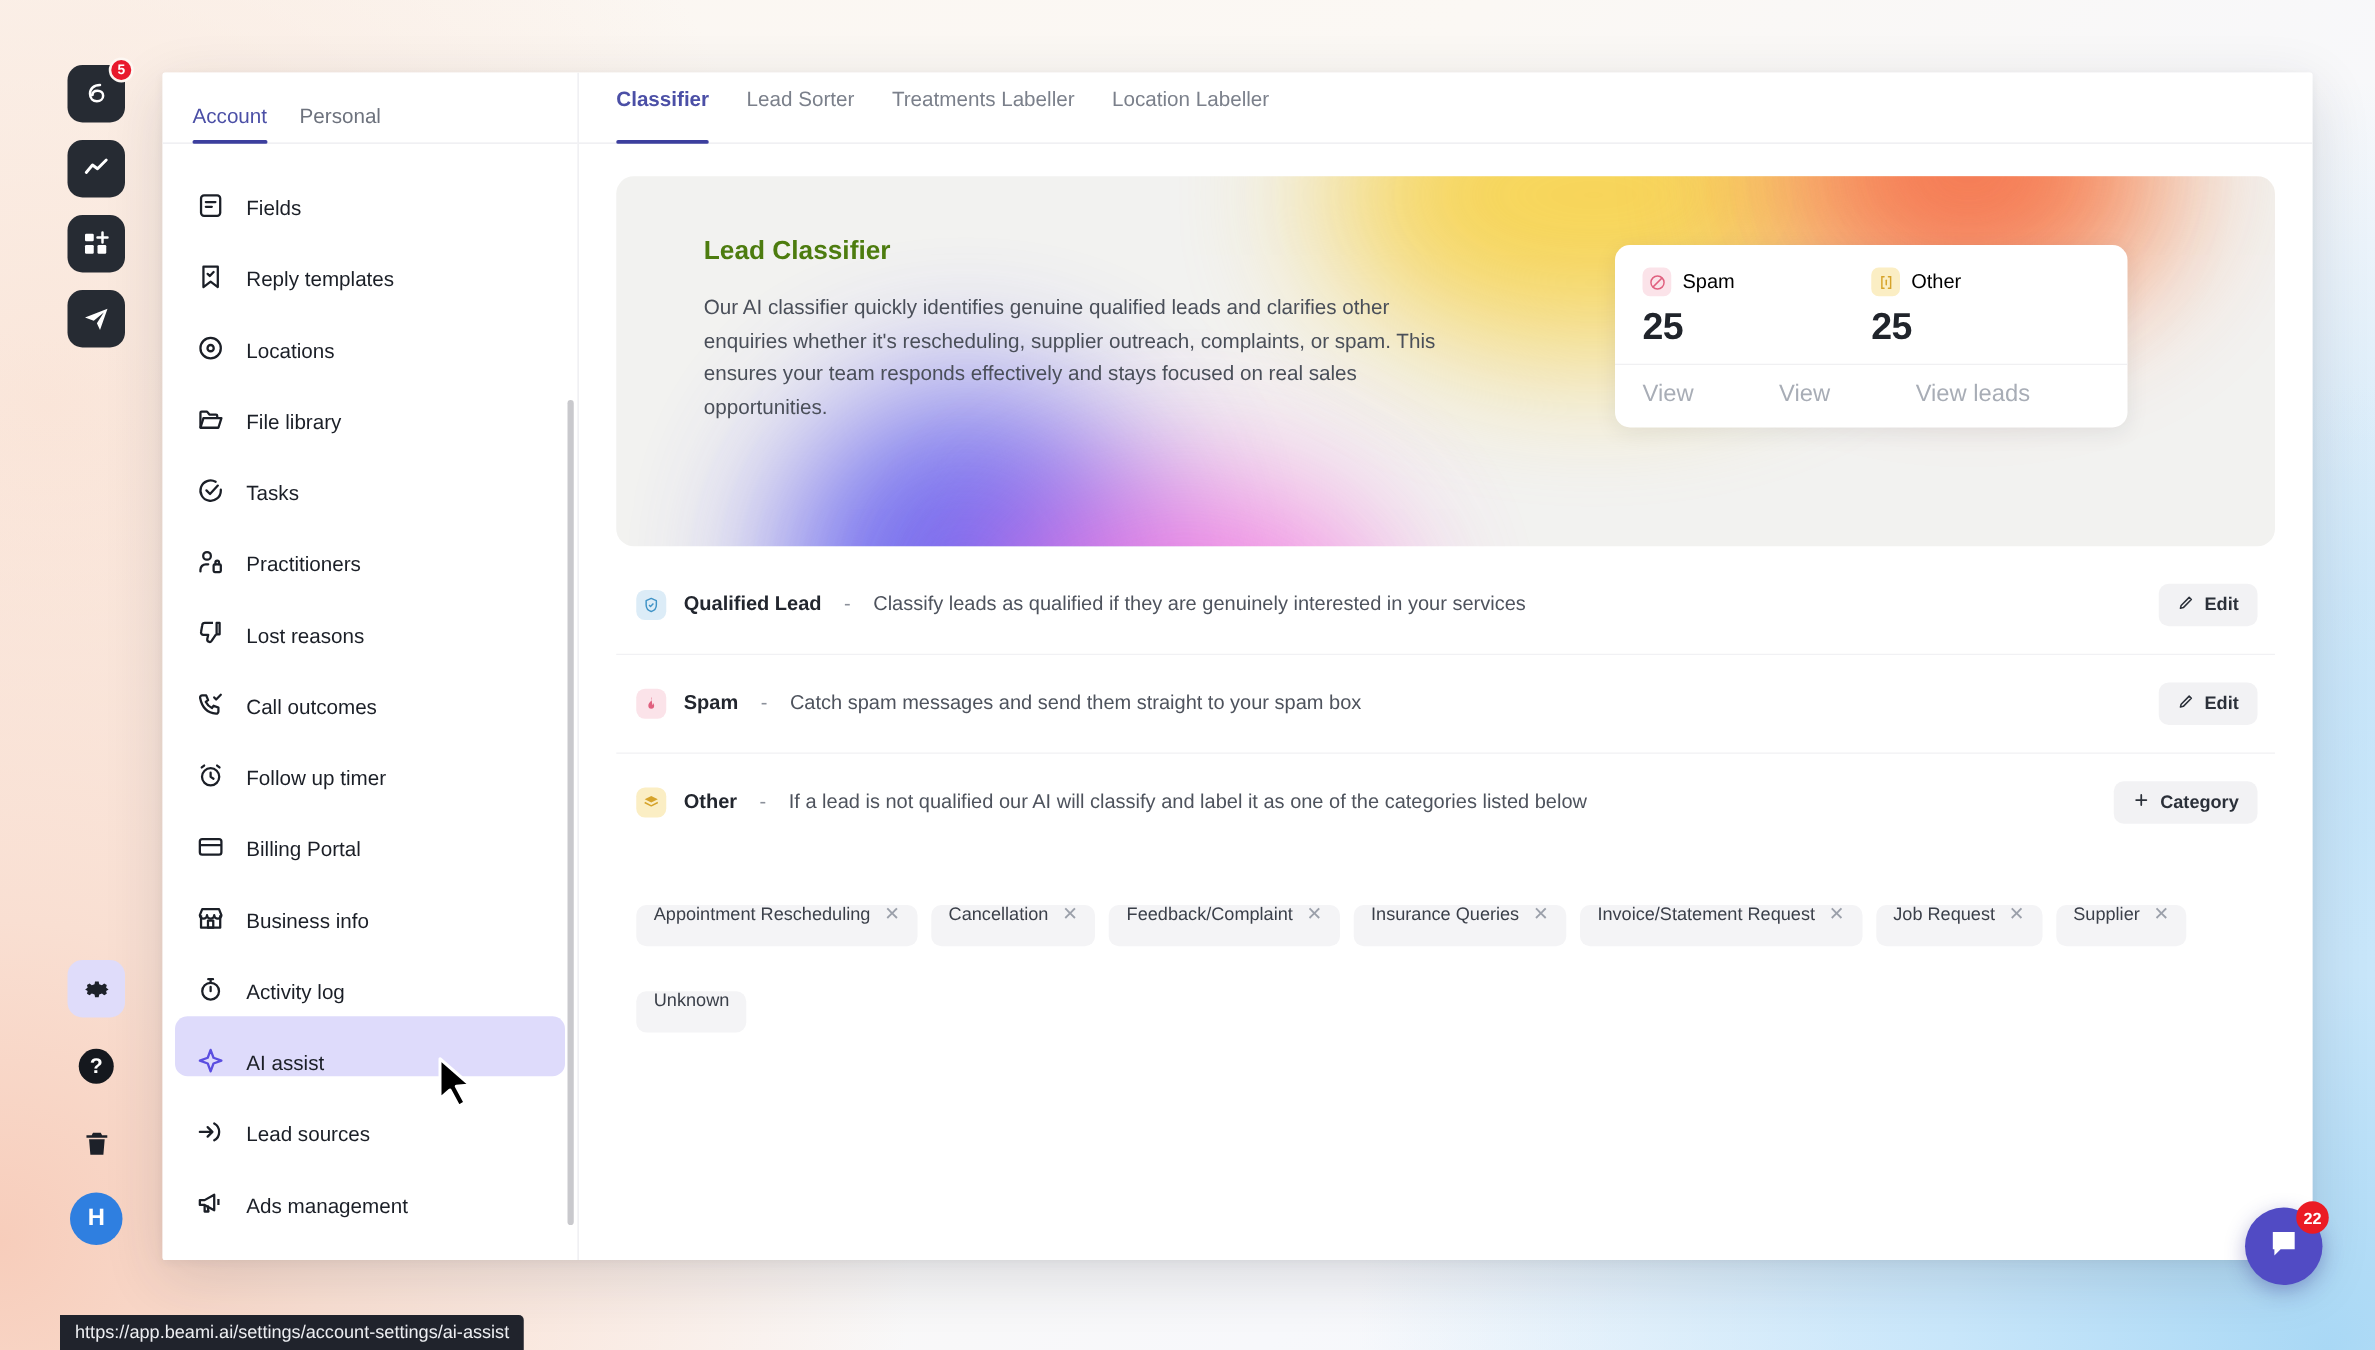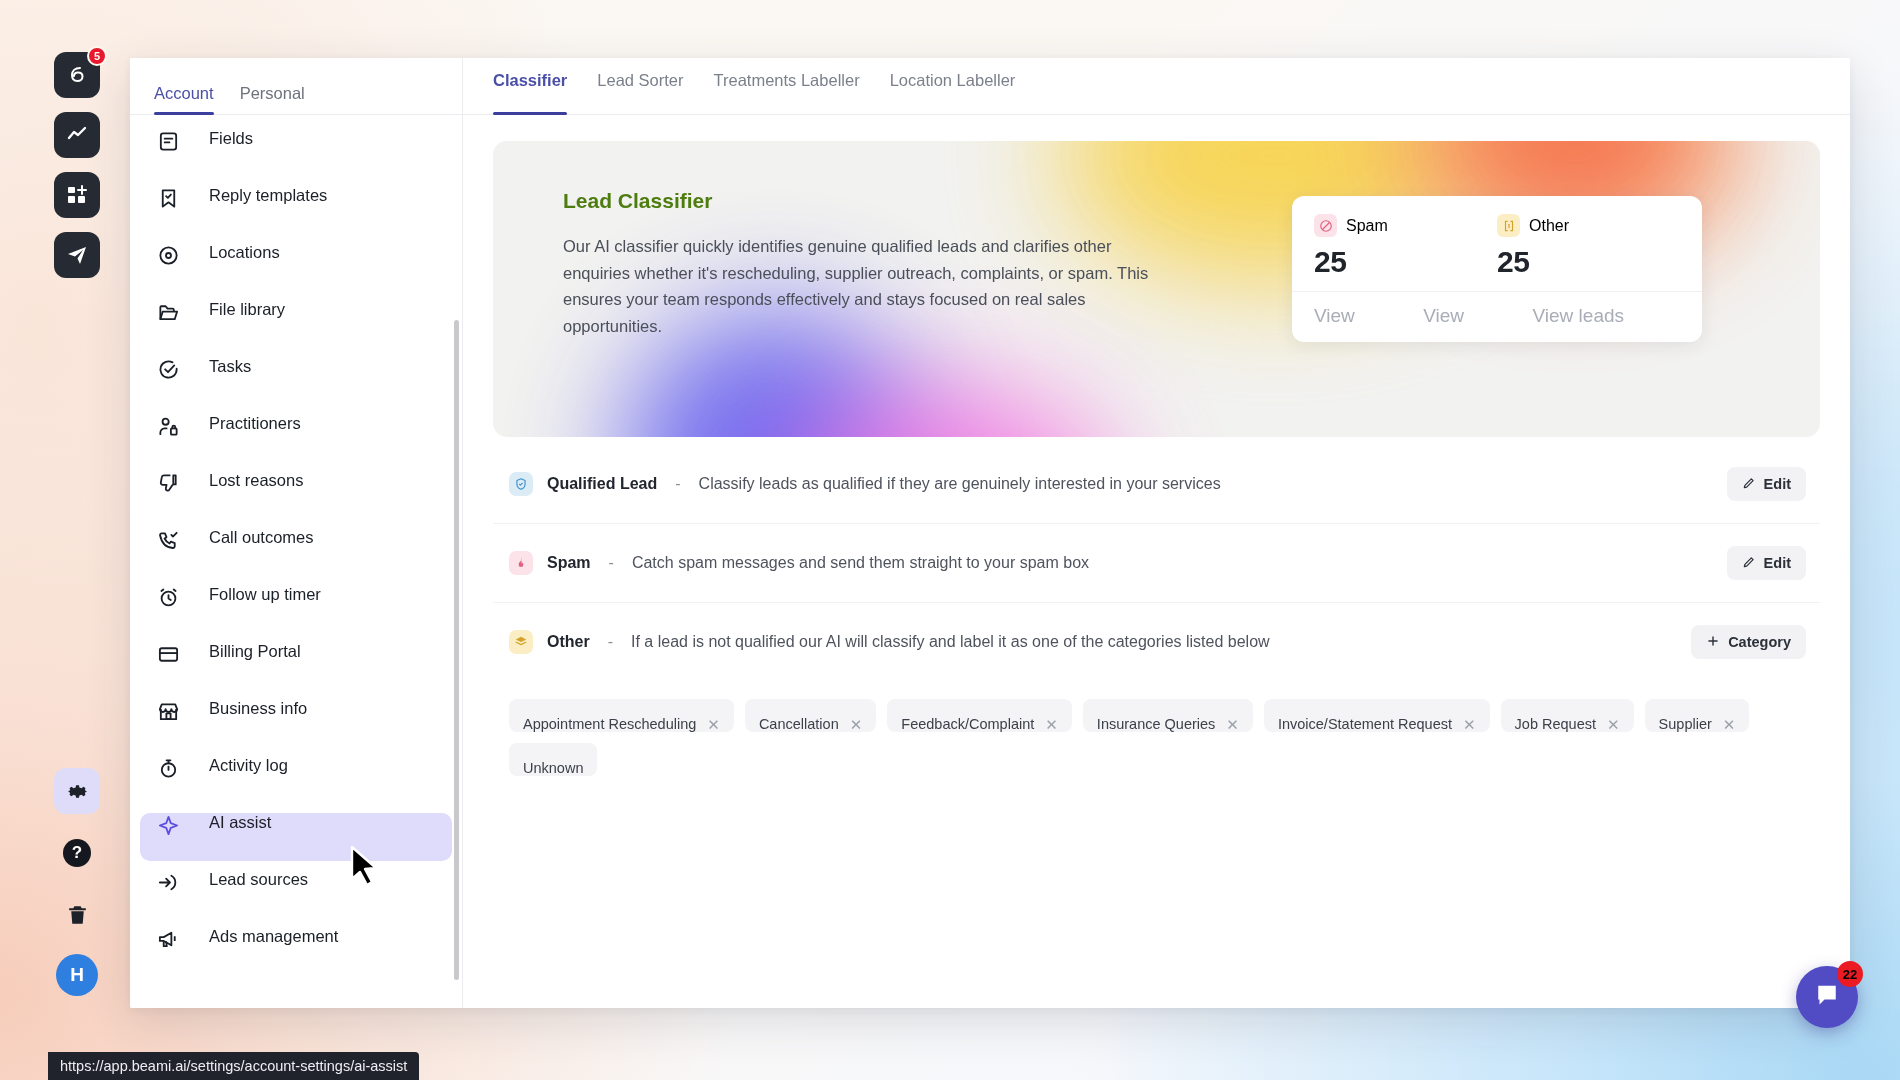--- a/index.html
+++ b/index.html
@@ -92,21 +92,21 @@
   .side-tab.active { color: #4b4fa6; font-weight: 500; }
   .side-tab.active::after {
     content: ""; position: absolute; left: 0; right: 0; bottom: -1px;
     height: 3px; background: #3c3f9e; border-radius: 2px;
   }
   .side-list {
     flex: 1; overflow: hidden; padding: 14px 10px 0 10px;
     position: relative;
   }
   .nav-item {
-    display: flex; align-items: flex-start; gap: 28px;
+    display: flex; align-items: flex-end; gap: 16px;
     height: 48px; padding: 0 16px; border-radius: 10px;
     margin-bottom: 9px;
     color: #1b1f27; font-size: 16.5px; font-weight: 500;
     white-space: nowrap;
   }
   .nav-item.active { background: #dedbfb; }
   .nav-item.active .nav-label { color: #1b1f27; }
   .nav-ico {
     width: 25px; height: 25px; flex: none;
     display: flex; align-items: center; justify-content: center;
@@ -200,39 +200,40 @@
     display: inline-flex; align-items: center; gap: 8px;
     height: 34px; padding: 0 15px; border-radius: 8px;
     background: #f2f2f4; color: #2b3039;
     font-size: 14.5px; font-weight: 600; white-space: nowrap;
   }
   .btn-ghost svg { width: 14px; height: 14px; }
 
   
   .chips { display: flex; flex-wrap: wrap; gap: 11px; padding: 18px 16px 0 16px; max-width: 1320px; }
   .chip {
-    display: inline-flex; align-items: flex-end; gap: 11px;
+    display: inline-flex; align-items: flex-start; gap: 11px;
     height: 33px; padding: 0 14px; border-radius: 8px;
     background: #f4f4f6; color: #3a3f49; font-size: 14.5px;
     white-space: nowrap;
+    margin-top: 25px;
   }
   .chip-x { color: #9ba0aa; font-size: 15px; line-height: 1; }
 
   
   .chat {
     position: absolute; right: 42px; bottom: 52px; z-index: 7;
     width: 62px; height: 62px; border-radius: 50%;
     background: #514bc4; box-shadow: 0 5px 16px rgba(50,45,140,.35);
     display: flex; align-items: center; justify-content: center;
   }
   .chat svg { width: 30px; height: 30px; color: #fff; }
   .chat-badge {
     position: absolute; top: -5px; right: -5px;
     min-width: 26px; height: 26px; padding: 0 5px; border-radius: 13px;
-    background: #eb1b24; color: #000000; font-size: 13px; font-weight: 700;
+    background: #eb1b24; color: #ffffff; font-size: 13px; font-weight: 700;
     display: flex; align-items: center; justify-content: center;
   }
 
   
   .statusbar {
     position: absolute; left: 48px; bottom: 0; z-index: 9;
     height: 28px; padding: 0 12px;
     background: #20232c; color: #edeef2;
     font-size: 14.5px; display: flex; align-items: center;
     border-top-right-radius: 4px;

